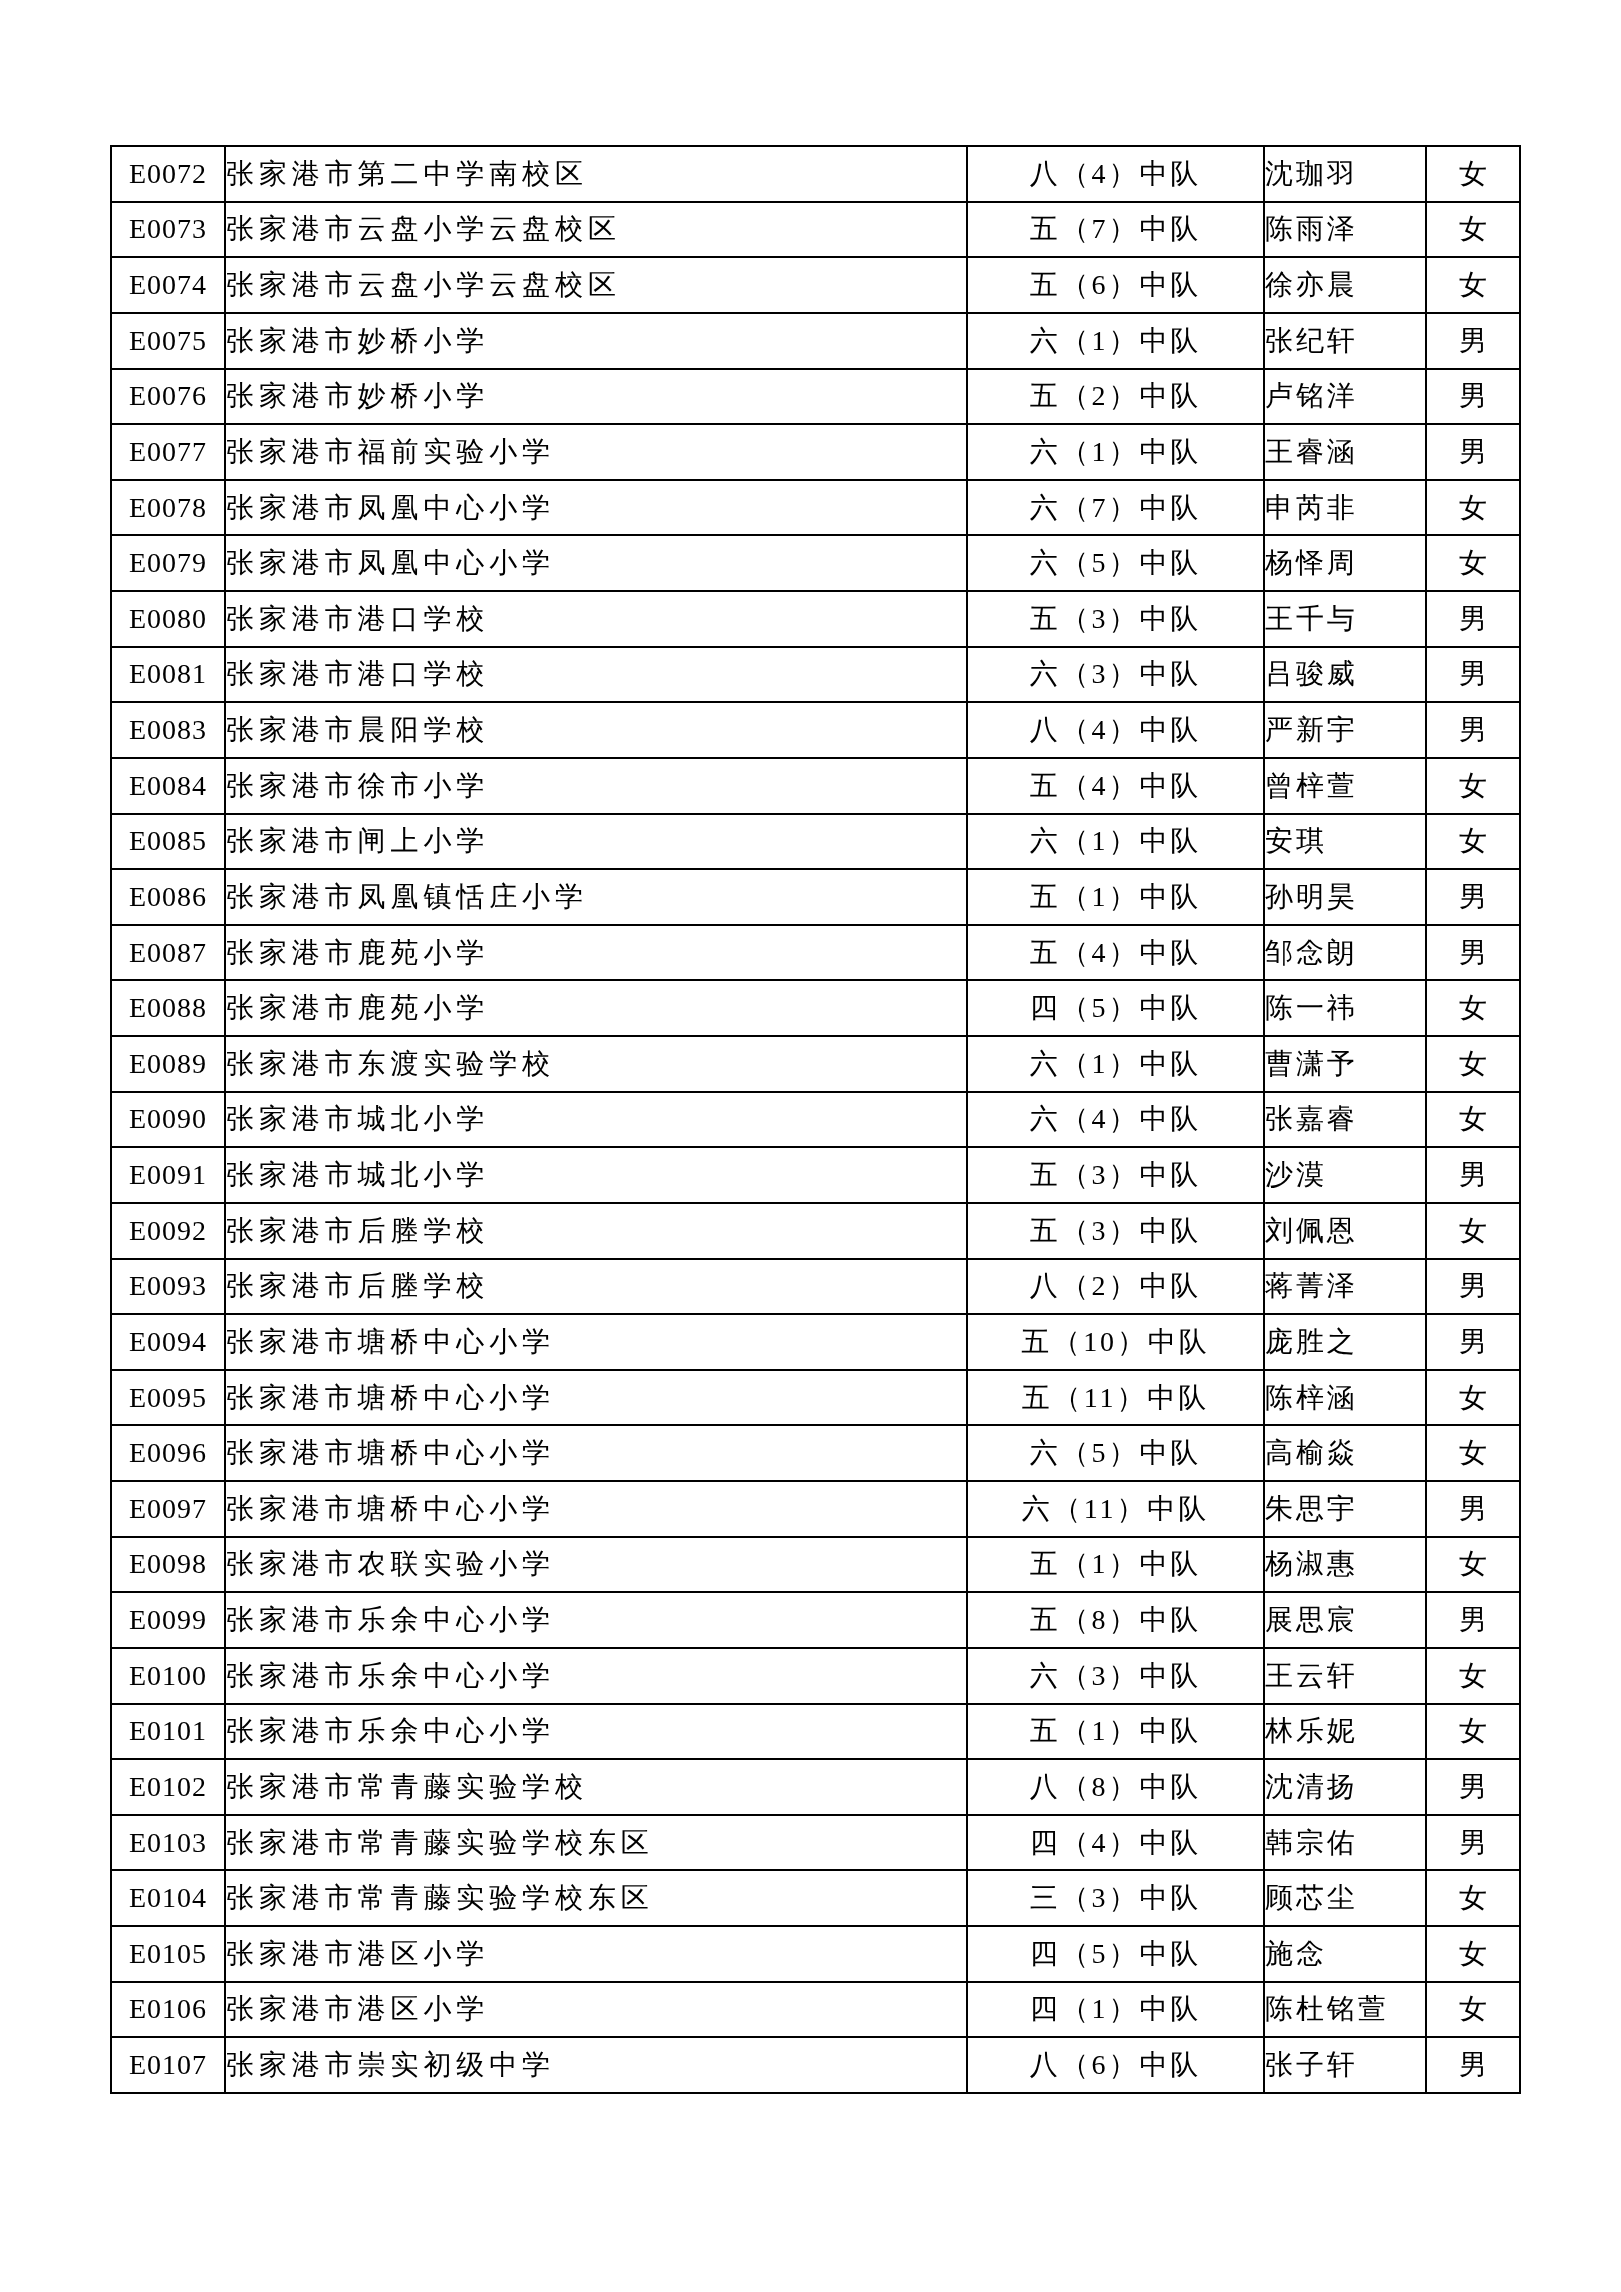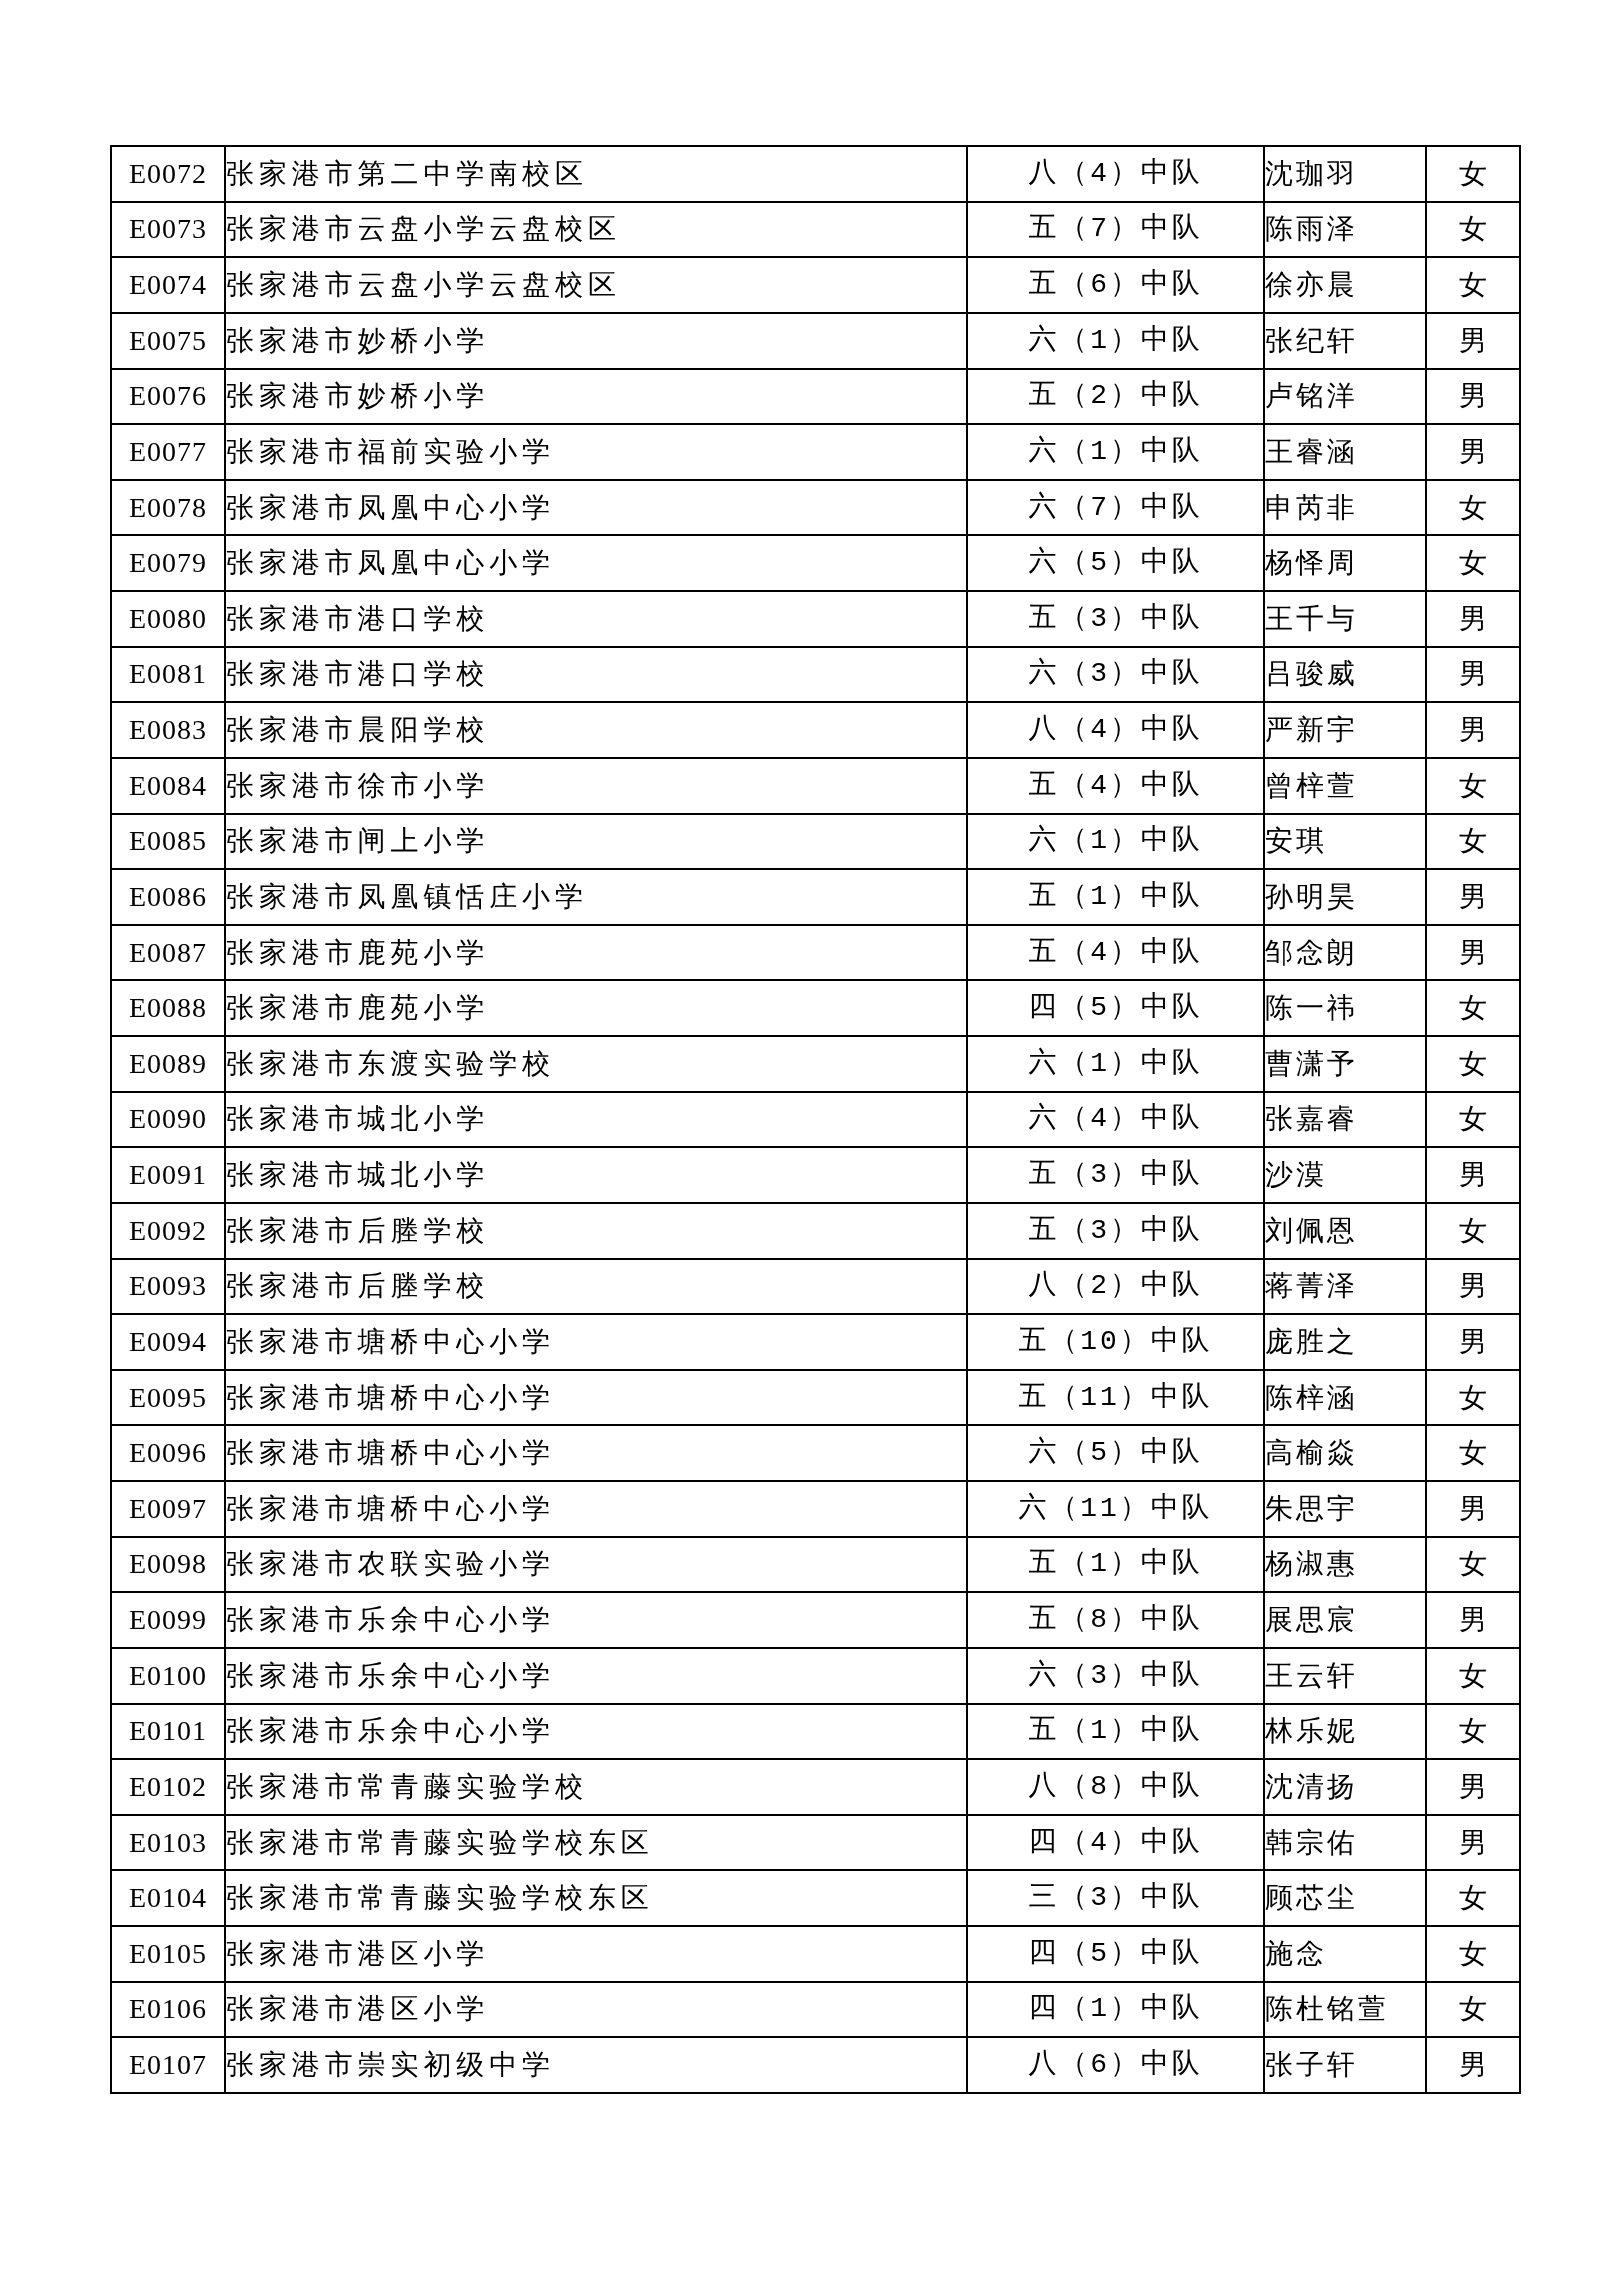--- a/index.html
+++ b/index.html
@@ -35,25 +35,25 @@
   }
   td.col-id {
     text-align: center;
     font-size: 29px;
     letter-spacing: 1px;
   }
   td.col-school {
     text-align: left;
     padding-left: 11.8px;
     letter-spacing: 4.9px;
+    border-radius: 17px;
   }
   td.col-squad {
     text-align: center;
     letter-spacing: 2.9px;
-    font-family: Liberation Mono, monospace;
   }
   td.col-name {
     letter-spacing: 2.9px;
   }
   td.col-gender {
     text-align: center;
   }
 </style>
 </head>
 <body>

